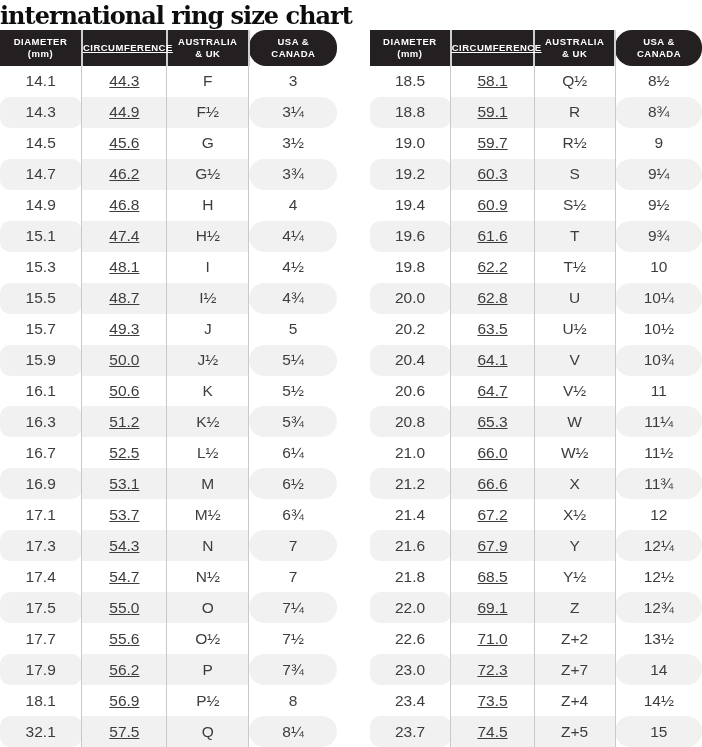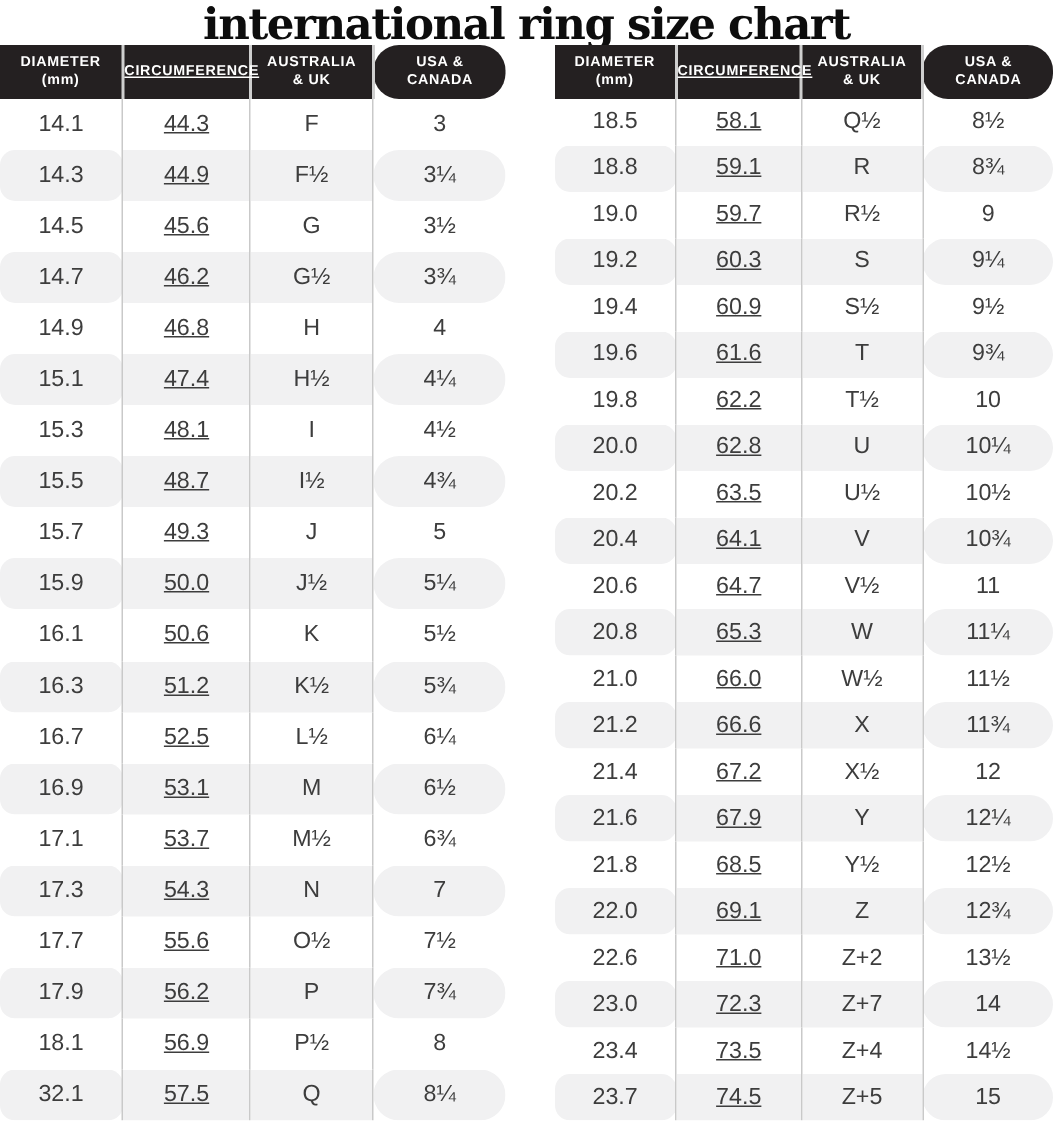--- a/index.html
+++ b/index.html
@@ -7,24 +7,24 @@
     width: 702px; height: 747px;
     background: #ffffff;
     overflow: hidden;
     font-family: "Liberation Sans", sans-serif;
   }
   .page { width: 702px; height: 747px; }
 
   h1.title {
     height: 30px;
     line-height: 32px;
-    text-align: center;
+    text-align: left;
     font-family: "DejaVu Serif", serif;
     font-weight: 800;
-    font-size: 29px;
+    font-size: 24px;
     letter-spacing: -1px;
     color: var(--title-text, #0d0d0d);
     white-space: nowrap;
     overflow: hidden;
   }
 
   .tables-row {
     display: flex;
     height: 554px;
     align-items: flex-start;
@@ -196,20 +196,32 @@
             <td>M½</td>
             <td>6¾</td>
           </tr>
           <tr>
             <td>17.3</td>
             <td>54.3</td>
             <td>N</td>
             <td>7</td>
           </tr>
           <tr>
+            <td>17.4</td>
+            <td>54.7</td>
+            <td>N½</td>
+            <td>7</td>
+          </tr>
+          <tr>
+            <td>17.5</td>
+            <td>55.0</td>
+            <td>O</td>
+            <td>7¼</td>
+          </tr>
+          <tr>
             <td>17.7</td>
             <td>55.6</td>
             <td>O½</td>
             <td>7½</td>
           </tr>
           <tr>
             <td>17.9</td>
             <td>56.2</td>
             <td>P</td>
             <td>7¾</td>

